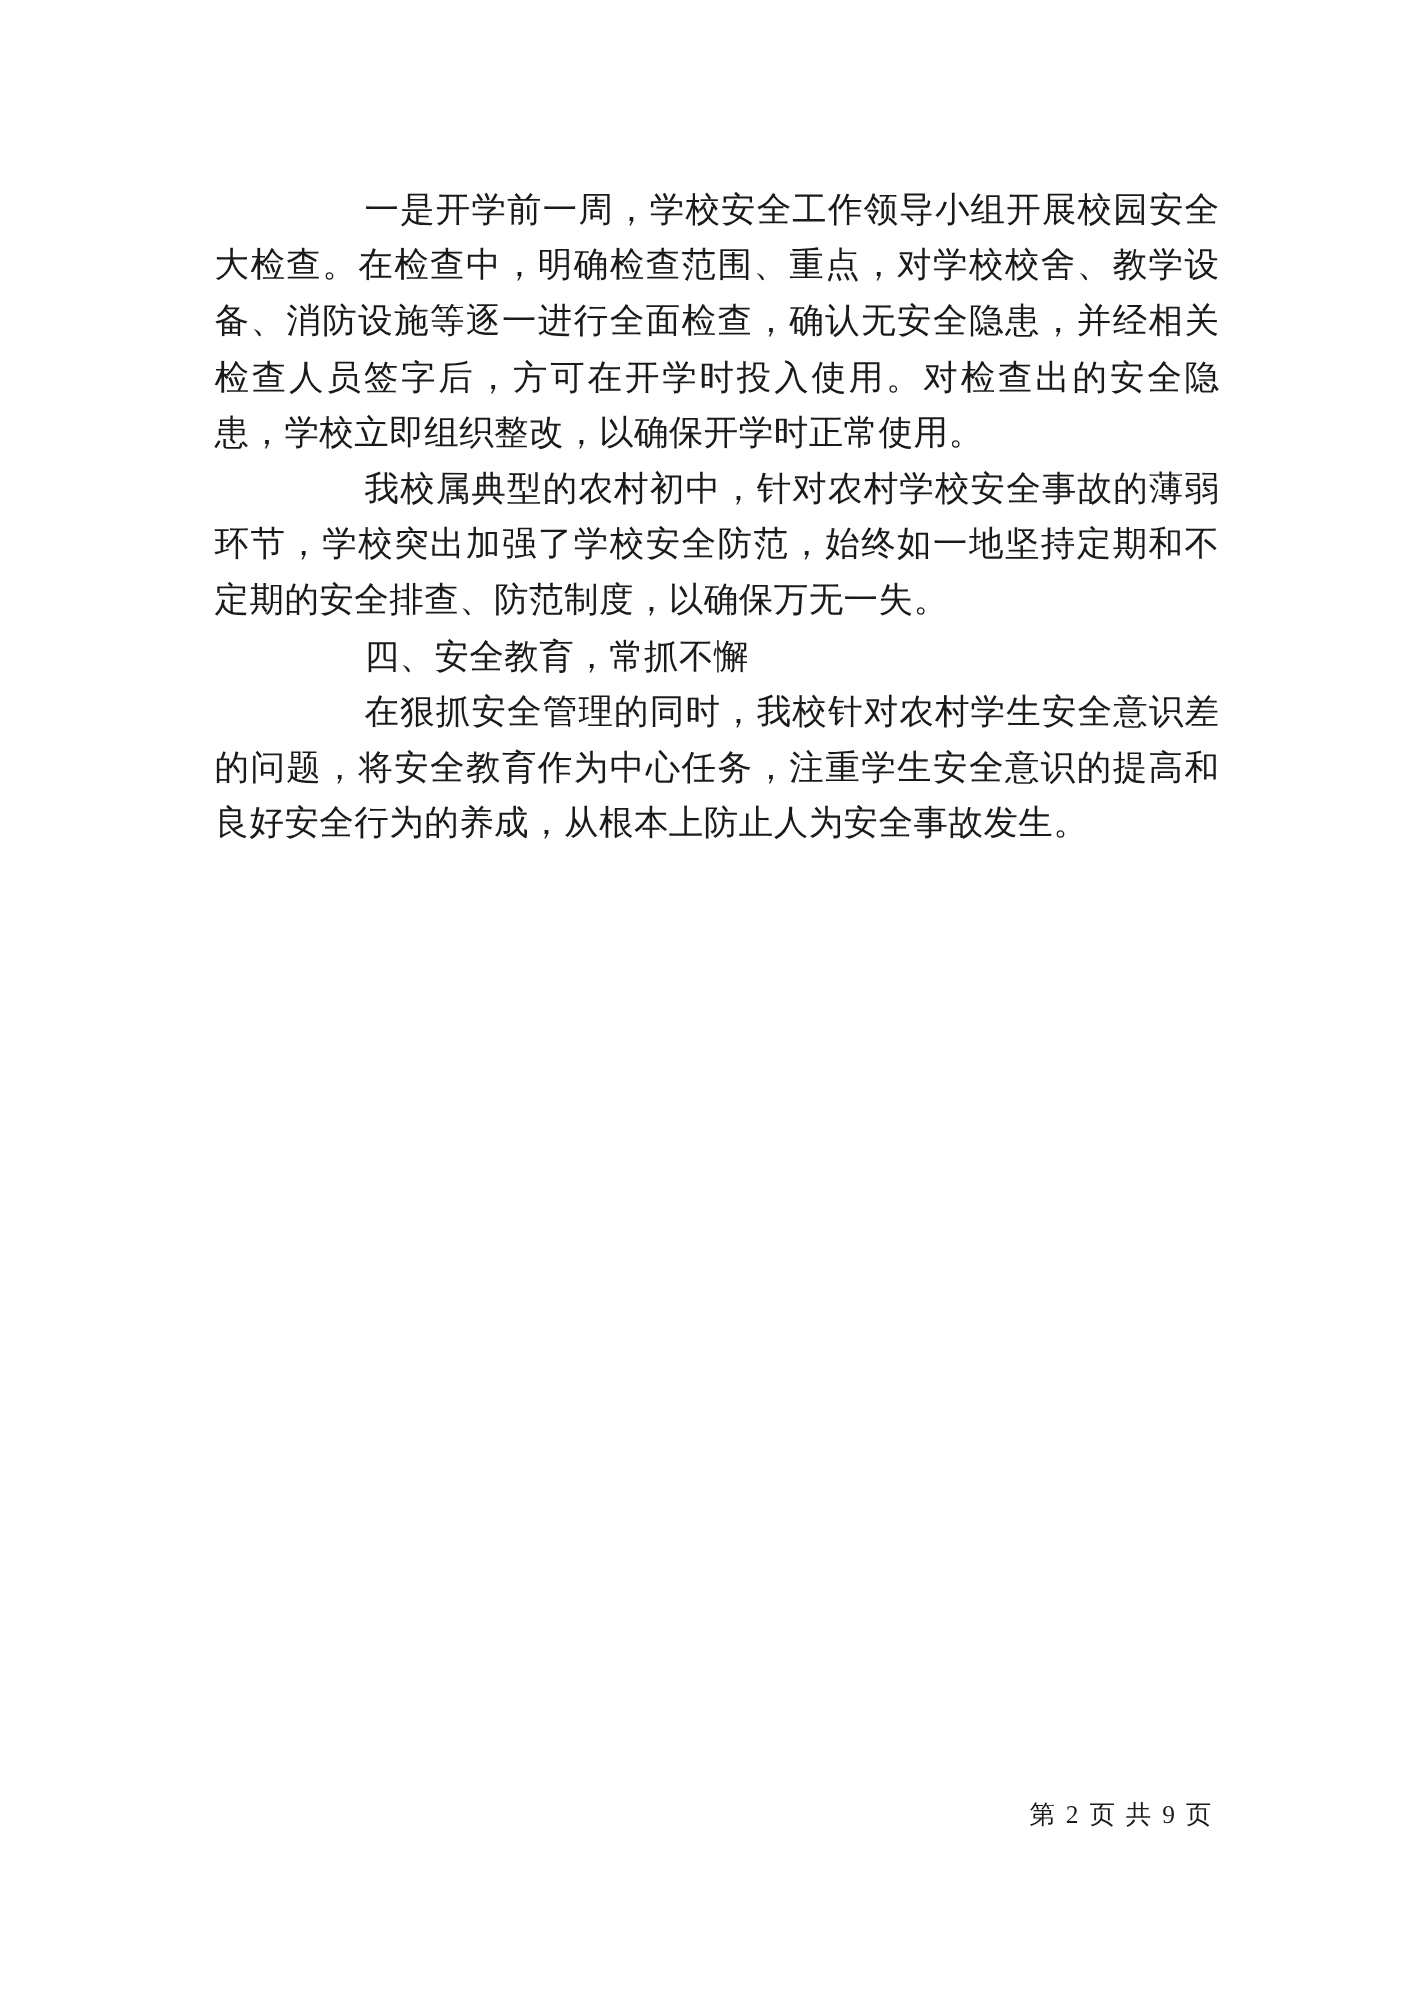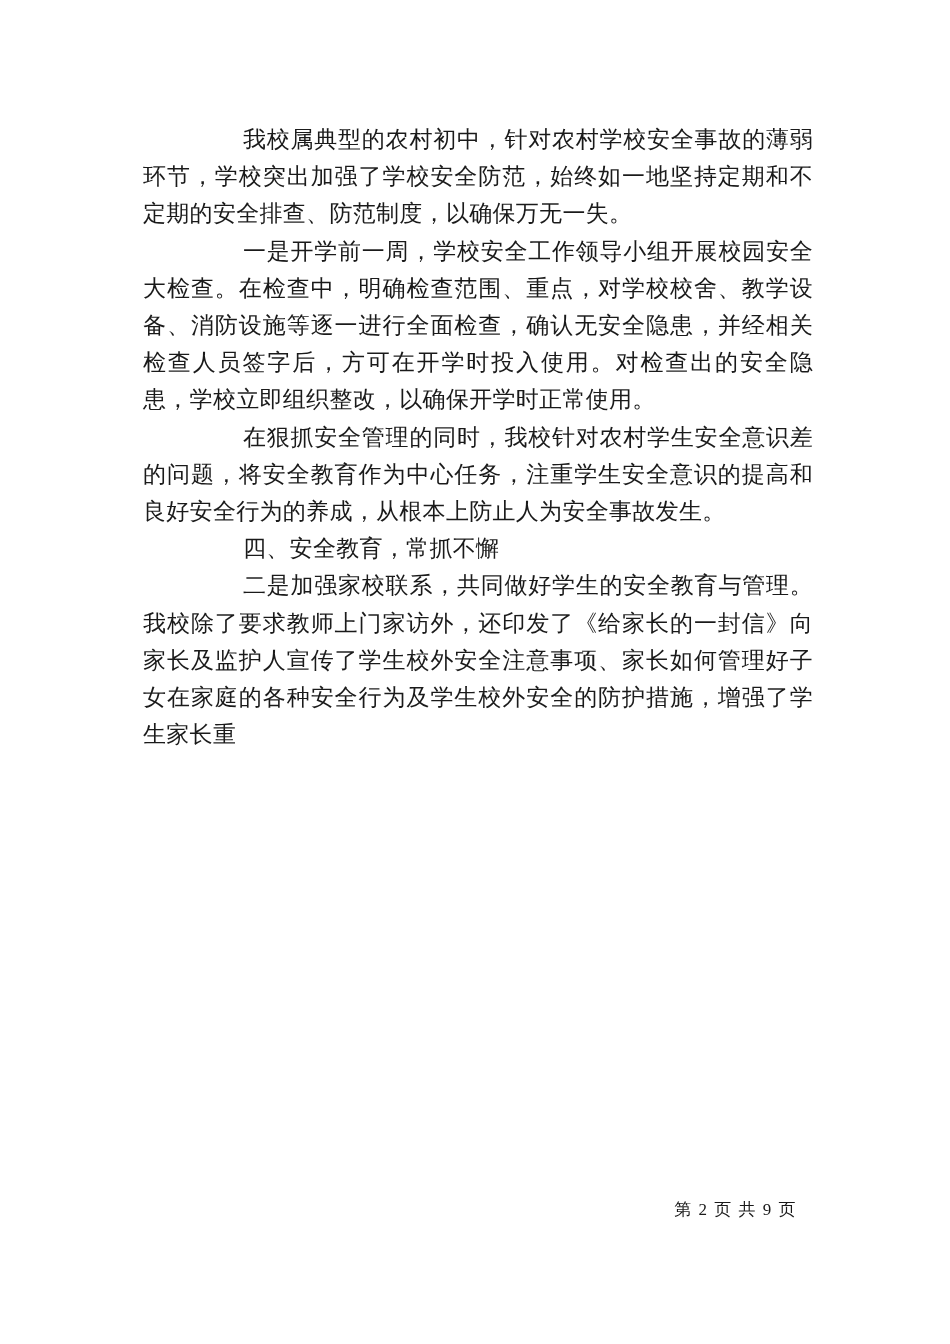--- a/index.html
+++ b/index.html
@@ -27,38 +27,37 @@
     font-size: 23px;
     line-height: 37.2px;
     color: #1a1a1a;
     text-align: justify;
     text-indent: 100px;
     letter-spacing: 0.3px;
     word-break: break-all;
   }
   .footer {
     position: absolute;
-    left: 131px;
+    left: 143px;
     top: 1199px;
     width: 666px;
     text-align: right;
     font-size: 17px;
     line-height: 22px;
     color: #1a1a1a;
     letter-spacing: 1.5px;
   }
 </style>
 </head>
 <body>
 
 <div class="page">
 
   <div class="text-block">
+    <p>一是开学前一周，学校安全工作领导小组开展校园安全大检查。在检查中，明确检查范围、重点，对学校校舍、教学设备、消防设施等逐一进行全面检查，确认无安全隐患，并经相关检查人员签字后，方可在开学时投入使用。对检查出的安全隐患，学校立即组织整改，以确保开学时正常使用。</p>
     <p>我校属典型的农村初中，针对农村学校安全事故的薄弱环节，学校突出加强了学校安全防范，始终如一地坚持定期和不定期的安全排查、防范制度，以确保万无一失。</p>
-    <p>一是开学前一周，学校安全工作领导小组开展校园安全大检查。在检查中，明确检查范围、重点，对学校校舍、教学设备、消防设施等逐一进行全面检查，确认无安全隐患，并经相关检查人员签字后，方可在开学时投入使用。对检查出的安全隐患，学校立即组织整改，以确保开学时正常使用。</p>
+    <p>四、安全教育，常抓不懈</p>
     <p>在狠抓安全管理的同时，我校针对农村学生安全意识差的问题，将安全教育作为中心任务，注重学生安全意识的提高和良好安全行为的养成，从根本上防止人为安全事故发生。</p>
-    <p>四、安全教育，常抓不懈</p>
-    <p>二是加强家校联系，共同做好学生的安全教育与管理。我校除了要求教师上门家访外，还印发了《给家长的一封信》向家长及监护人宣传了学生校外安全注意事项、家长如何管理好子女在家庭的各种安全行为及学生校外安全的防护措施，增强了学生家长重</p>
   </div>
 
   <div class="footer">第 2 页 共 9 页</div>
 
 </div>
 
 </body></html>

